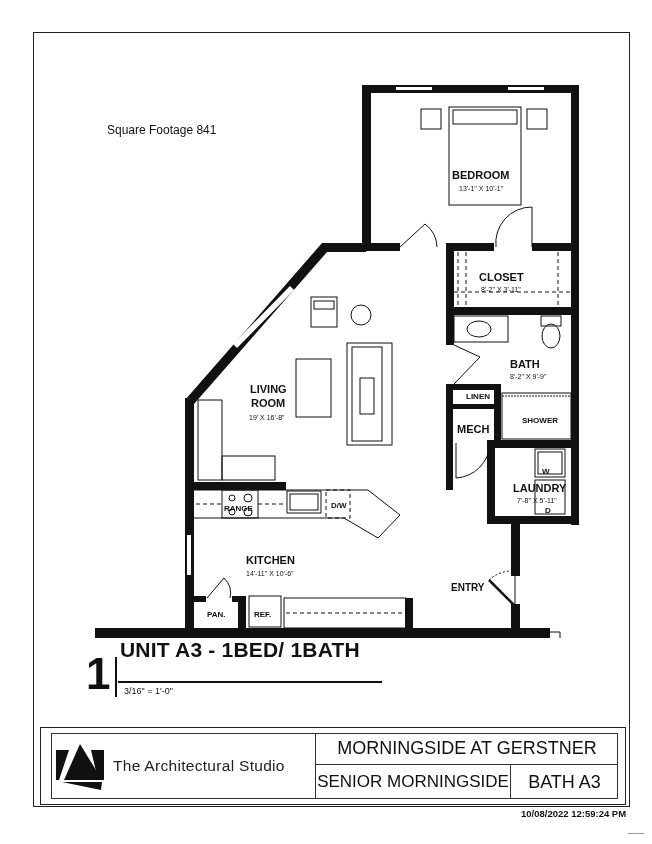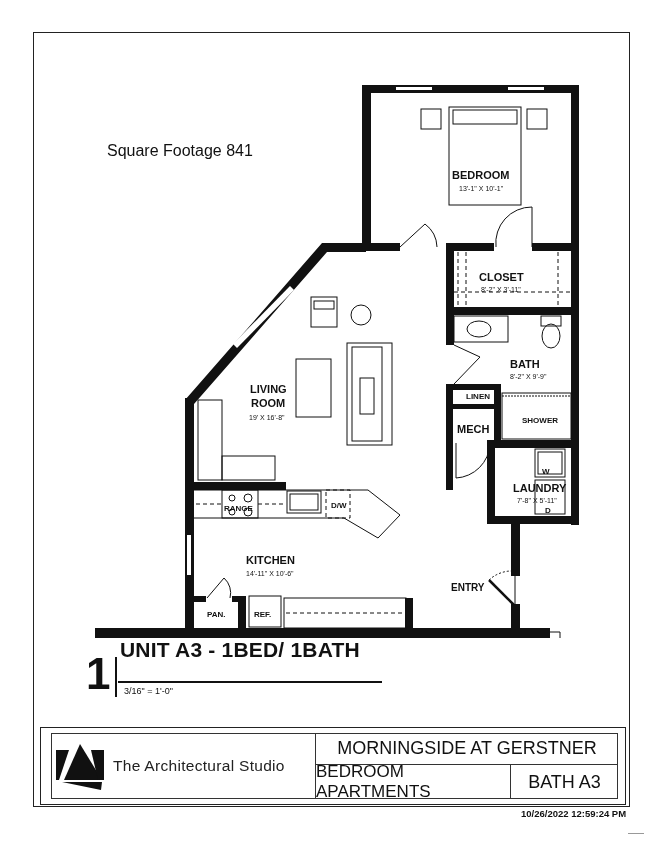--- a/index.html
+++ b/index.html
@@ -1,18 +1,18 @@
 <!DOCTYPE html>
 <html><head>
 <meta charset="utf-8">
 <style>
   html, body { margin: 0; padding: 0; background: #ffffff; }
   body { width: 652px; height: 844px; position: relative; overflow: hidden; font-family: "Liberation Sans", sans-serif; color: #111; }
   .sheet-border { position: absolute; left: 33px; top: 32px; width: 597px; height: 775px; border: 1.5px solid #222; box-sizing: border-box; }
-  .sqft { position: absolute; left: 107px; top: 142px; font-size: 16px; color: #111; }
+  .sqft { position: absolute; left: 107px; top: 123px; font-size: 12px; color: #111; }
   svg.plan { position: absolute; left: 0; top: 0; }
   .room-label { font-family: "Liberation Sans", sans-serif; font-weight: bold; fill: #111; }
   .room-dim { font-family: "Liberation Sans", sans-serif; fill: #111; }
   .title-num { position: absolute; left: 86px; top: 652px; font-size: 44px; font-weight: bold; line-height: 1; }
   .title-divider { position: absolute; left: 115px; top: 657px; width: 1.5px; height: 40px; background: #111; }
   .title-main { position: absolute; left: 120px; top: 638px; font-size: 21px; font-weight: bold; letter-spacing: 0.2px; }
   .title-underline { position: absolute; left: 118px; top: 681px; width: 264px; height: 2px; background: #111; }
   .title-scale { position: absolute; left: 124px; top: 686px; font-size: 9px; }
   .titleblock-outer { position: absolute; left: 40px; top: 727px; width: 586px; height: 78px; border: 1.5px solid #222; box-sizing: border-box; }
   .titleblock-inner { position: absolute; left: 51px; top: 733px; width: 567px; height: 66px; border: 1.2px solid #333; box-sizing: border-box; }
@@ -199,17 +199,17 @@
 
 <svg style="position:absolute; left:54px; top:744px;" width="52" height="46" viewBox="0 0 52 46">
   <polygon points="2,6 15,6 5,36 2,36" fill="#111"></polygon>
   <polygon points="26,0 48,36 10,36" fill="#111"></polygon>
   <polygon points="37,6 50,6 50,36 44,36" fill="#111"></polygon>
   <polygon points="8,38 48,38 47,46" fill="#111"></polygon>
 </svg>
 <div class="studio-name">The Architectural Studio</div>
 
 <div class="project-cell">MORNINGSIDE AT GERSTNER</div>
-<div class="subtitle-cell">BEDROOM APARTMENTS</div>
+<div class="subtitle-cell">SENIOR MORNINGSIDE</div>
 <div class="unit-cell">BATH A3</div>
 
-<div class="timestamp">10/26/2022 12:59:24 PM</div>
+<div class="timestamp">10/08/2022 12:59:24 PM</div>
 <div class="scan-mark"></div>
 
 </body></html>

